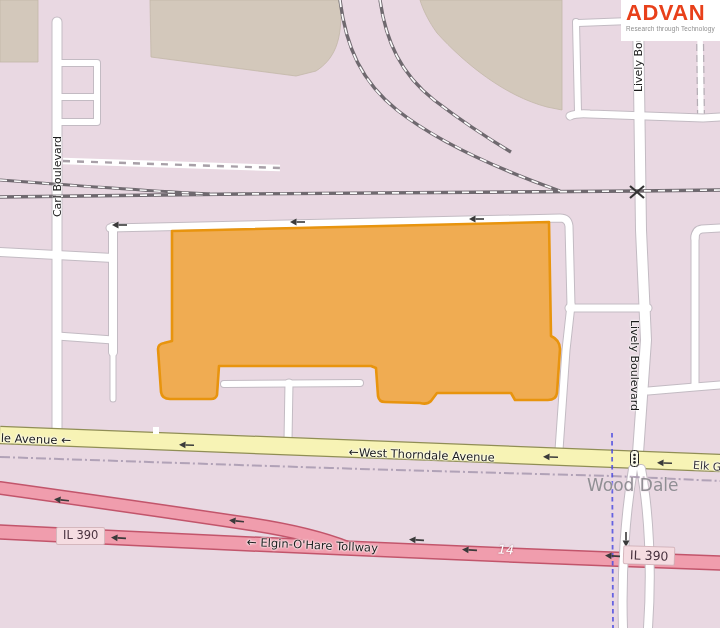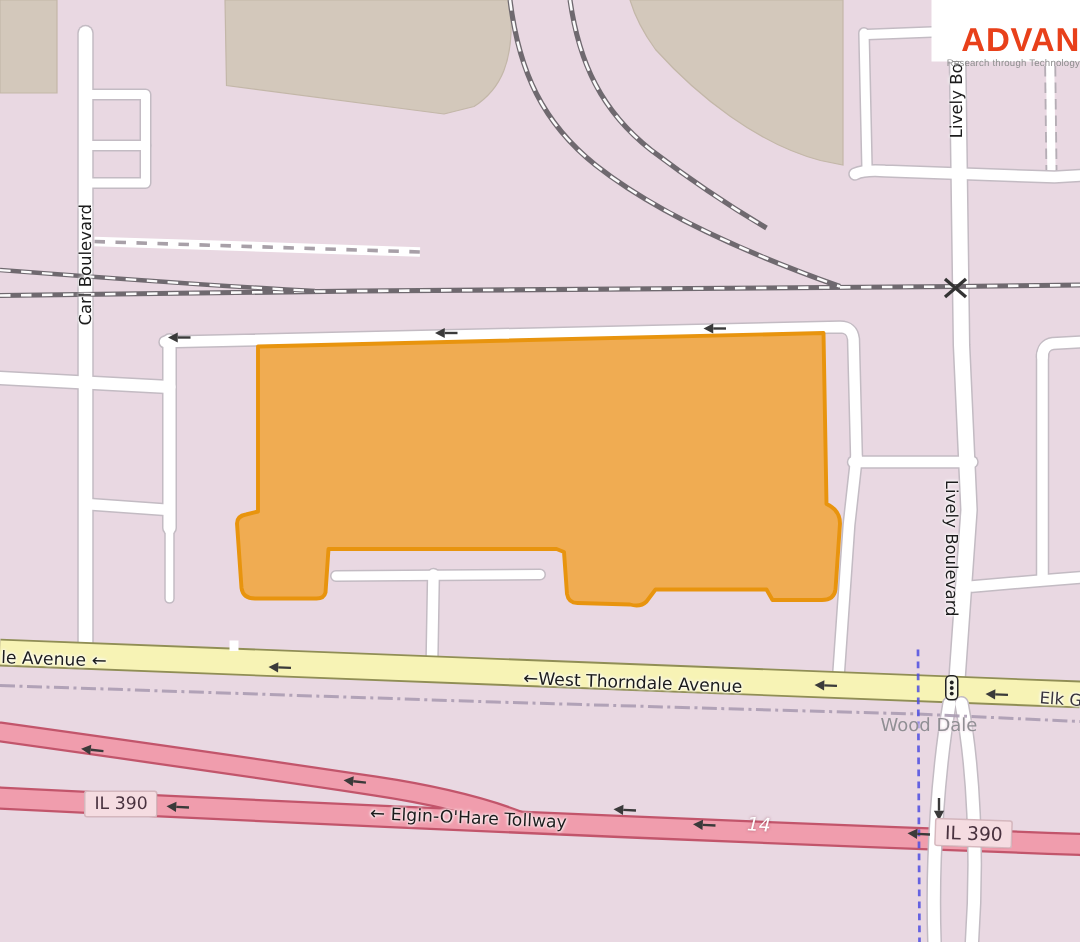--- a/index.html
+++ b/index.html
@@ -10,30 +10,30 @@
        text-shadow:0 0 2px #fff,0 0 2px #fff,0 0 3px #fff;line-height:1;}
   .lbl .arrow{font-size:12px;}
   .vert{text-align:center;}
   .badge{position:absolute;background:#f5dce1;color:#49323f;
          border:1px solid rgba(120,70,85,.25);border-radius:2px;
          font-size:11.5px;padding:1px 6px;line-height:1.2;white-space:nowrap;
          box-shadow:none;}
   #il390-right{font-size:12.5px;transform:rotate(2deg);}
   #route14{position:absolute;color:#fff;font-style:italic;font-size:12.5px;
            transform:rotate(3deg);text-shadow:0 0 2px rgba(120,40,60,.55);}
-  #wood-dale{color:#908f94;font-size:12px;text-shadow:0 0 2px #eddbe6,0 0 2px #eddbe6;}
+  #wood-dale{color:#908f94;font-size:17px;text-shadow:0 0 2px #eddbe6,0 0 2px #eddbe6;}
   #elk-grove{transform:rotate(4deg);font-size:11px;color:#38333b;}
   #thorndale-label{transform:rotate(2.2deg);transform-origin:left top;font-size:11.5px;}
   #le-avenue{transform:rotate(2deg);transform-origin:left top;font-size:11.5px;}
   #tollway-label{transform:rotate(2.6deg);transform-origin:left top;font-size:11.5px;}
   #carl-label{left:7px;top:171px;width:100px;transform:rotate(-90deg);}
   #lively-top{left:588px;top:41px;width:100px;transform:rotate(-90deg);}
   #lively-right{left:579px;top:360px;width:110px;transform:rotate(90deg);}
   #logo{position:absolute;left:621px;top:0;width:99px;height:41px;background:#fff;
-        box-sizing:border-box;padding:15px 0 0 5px;text-align:right;}
+        box-sizing:border-box;padding:1px 0 0 5px;}
   #logo .brand{font-family:"Liberation Sans",sans-serif;font-weight:bold;
         font-size:22px;line-height:24px;color:#e8401a;letter-spacing:.5px;}
   #logo .tagline{font-family:"Liberation Sans",sans-serif;font-size:6.4px;
         color:#8e8e8e;letter-spacing:.15px;margin-top:0;}
 </style>
 </head>
 <body>
 
 <div id="stage">
 

